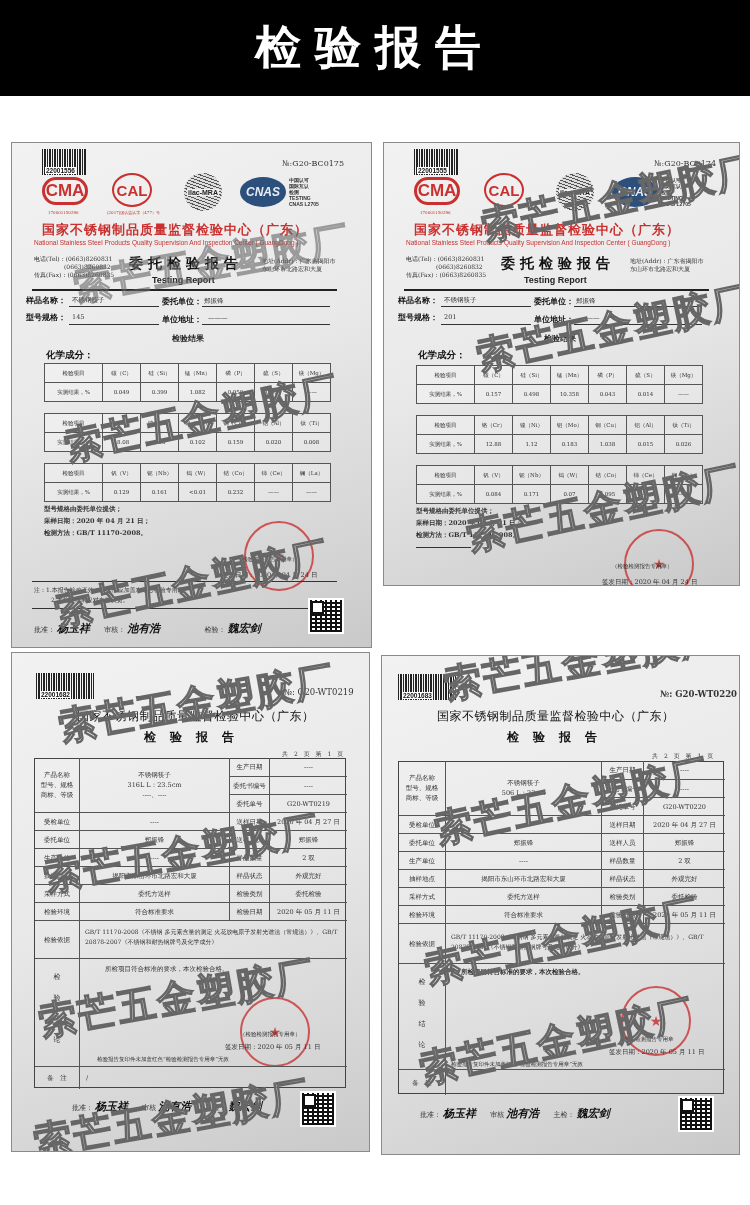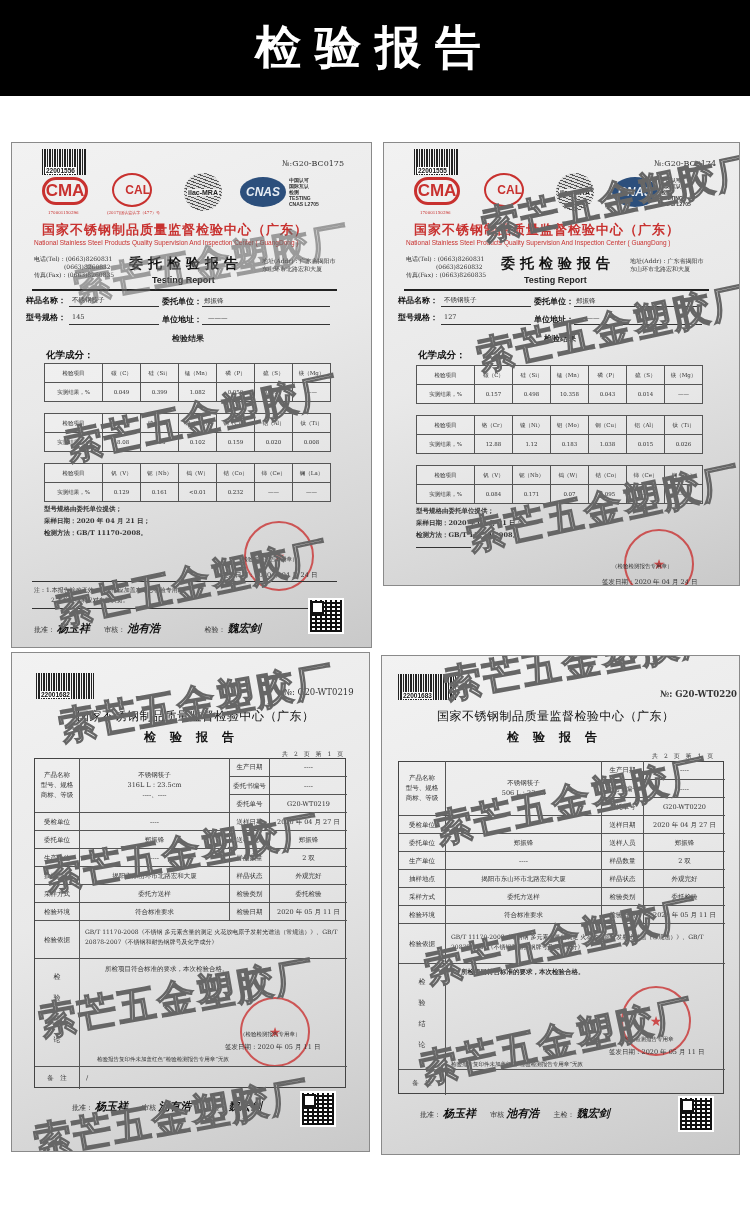--- a/index.html
+++ b/index.html
@@ -17,21 +17,21 @@
   .p4 { left: 381px; top: 655px; width: 359px; height: 500px; }
 
   .abs { position: absolute; }
   .barcode { position: absolute; width: 44px; height: 26px; background:
       repeating-linear-gradient(90deg, #222 0 1px, #f5f5f5 1px 2px, #222 2px 4px, #f5f5f5 4px 5px); }
   .barcode-num { position: absolute; font-family: "Liberation Sans", sans-serif; font-size: 6.5px; background: #fff; padding: 0 1px; font-weight: bold; color:#111; }
   .report-no { position: absolute; font-size: 8px; color: #333; }
 
   .logo { position: absolute; display: flex; align-items: center; justify-content: center; font-family: "Liberation Sans", sans-serif; font-weight: bold; }
   .logo-cma { width: 46px; height: 28px; border: 3px solid #c8312f; border-radius: 14px; color: #c8312f; font-size: 17px; }
-  .logo-cal { width: 40px; height: 34px; border: 2.5px solid #c8312f; border-radius: 50%; color: #c8312f; font-size: 12px; justify-content: flex-end; }
+  .logo-cal { width: 40px; height: 34px; border: 2.5px solid #c8312f; border-radius: 50%; color: #c8312f; font-size: 15px; }
   .logo-ilac { width: 38px; height: 38px; border-radius: 50%; background: repeating-linear-gradient(20deg,#555 0 1px,#ddd 1px 3px); color: #222; font-size: 7px; }
   .logo-ilac span { background:#eee; padding:0 1px; }
   .logo-cnas { width: 46px; height: 30px; border-radius: 50%; background: #2c4f7c; color: #e8eef5; font-size: 12px; font-style: italic; }
   .cnas-text { position: absolute; font-family: "Liberation Sans", sans-serif; font-size: 5px; line-height: 6px; color: #333; font-weight: bold; }
   .logo-caption { position: absolute; font-size: 4px; color: #c8312f; }
 
   .center-cn { position: absolute; font-family: "DejaVu Sans", sans-serif; font-size: 13px; color: #c8312f; font-weight: bold; letter-spacing: 1px; white-space: nowrap; }
   .center-en { position: absolute; font-family: "Liberation Sans", sans-serif; font-size: 6.5px; color: #c8312f; white-space: nowrap; }
   .contact { position: absolute; font-size: 6px; line-height: 8px; color: #333; white-space: nowrap; }
   .report-title { position: absolute; font-family: "DejaVu Sans", sans-serif; font-size: 14px; font-weight: bold; letter-spacing: 5px; color: #111; white-space: nowrap; }
@@ -276,21 +276,21 @@
   </div>
   <div class="rule" style="left:20px;top:146px;width:305px;"></div>
 
   <div class="field-label" style="left:14px;top:152px;">样品名称：</div>
   <div class="field-value" style="left:60px;top:153px;">不锈钢筷子</div>
   <div class="thin-rule" style="left:57px;top:163px;width:90px;"></div>
   <div class="field-label" style="left:150px;top:153px;">委托单位：</div>
   <div class="field-value" style="left:192px;top:154px;">郑振锋</div>
   <div class="thin-rule" style="left:190px;top:163px;width:128px;"></div>
   <div class="field-label" style="left:14px;top:169px;">型号规格：</div>
-  <div class="field-value" style="left:60px;top:170px;">127</div>
+  <div class="field-value" style="left:60px;top:170px;">201</div>
   <div class="thin-rule" style="left:57px;top:181px;width:90px;"></div>
   <div class="field-label" style="left:150px;top:171px;">单位地址：</div>
   <div class="field-value" style="left:196px;top:171px;">———</div>
   <div class="thin-rule" style="left:190px;top:181px;width:128px;"></div>
 
   <div class="section-title" style="left:160px;top:190px;">检验结果</div>
   <div class="chem-title" style="left:34px;top:206px;">化学成分：</div>
 
   <table class="chem" style="left:32px;top:222px;">
     <tbody>

